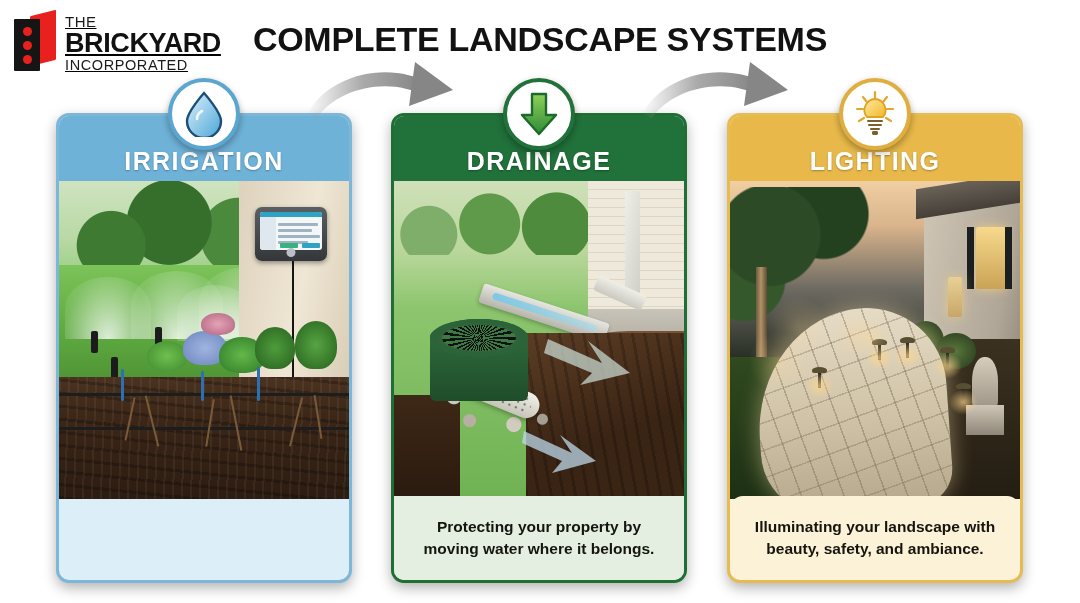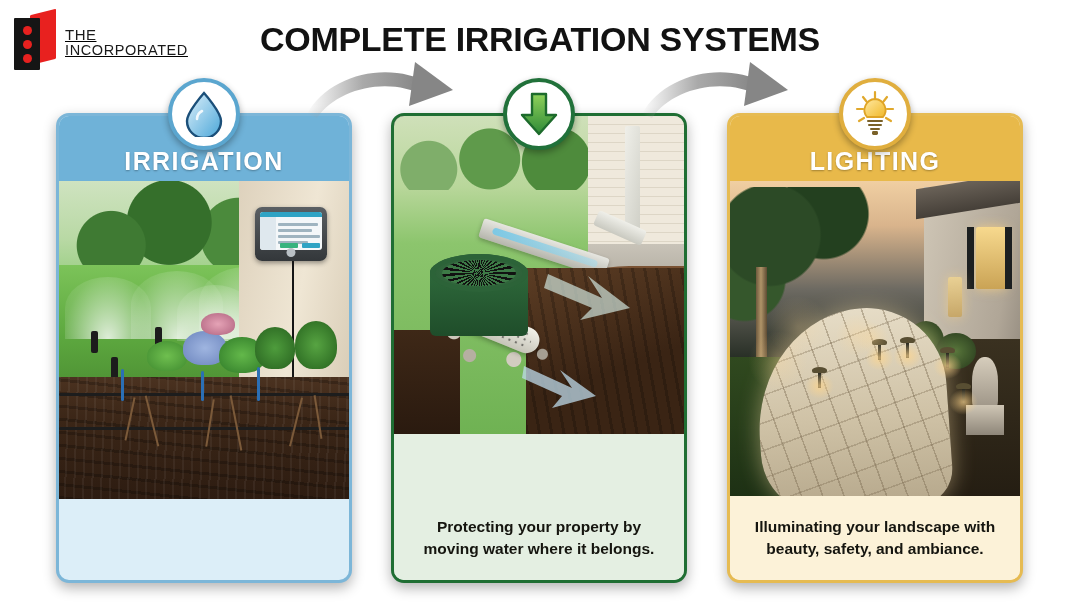--- a/index.html
+++ b/index.html
@@ -44,21 +44,21 @@
   .card-head .label{position:absolute;left:0;right:0;bottom:5px;text-align:center;
       font-size:25px;font-weight:bold;letter-spacing:1.4px;color:#fff;
       text-shadow:0 1px 2px rgba(0,0,0,.30);margin-top:44px;}
 
   .photo{height:318px;position:relative;overflow:hidden;background:#2a2a2a;}
   .caption{position:absolute;left:0;right:0;bottom:0;height:84px;display:flex;
       align-items:center;justify-content:center;text-align:center;padding:0 14px;
       box-sizing:border-box;font-size:15.5px;font-weight:bold;line-height:1.42;color:#15150f;}
   .c0 .caption{background:#dceef8;}
   .c1 .caption{background:#e4efe2;}
-  .c2 .caption{background:#fcf2d8;}
+  .c2 .caption{background:#fcf2d8;border-radius:13px;}
 
   
   .badge{position:absolute;top:78px;width:72px;height:72px;border-radius:50%;
      background:#fff;box-sizing:border-box;border:4px solid;z-index:6;
      box-shadow:0 3px 7px rgba(0,0,0,.33);display:flex;align-items:center;justify-content:center;}
   .badge.b0{left:168px;border-color:#5ba6cf;}
   .badge.b1{left:503px;border-color:#21713a;}
   .badge.b2{left:839px;border-color:#e0ae3e;}
 
   
@@ -201,25 +201,26 @@
   <div class="logo">
     <div class="brick">
       <div class="side"></div>
       <div class="face"></div>
       <div class="hole h1"></div>
         <div class="hole h2"></div>
         <div class="hole h3"></div>
     </div>
     <div class="logo-txt">
       <div class="logo-the">THE</div>
+      <div class="logo-main">BRICKYARD</div>
       <div class="logo-inc">INCORPORATED</div>
     </div>
   </div>
 
-  <div class="title">COMPLETE IRRIGATION SYSTEMS</div>
+  <div class="title">COMPLETE LANDSCAPE SYSTEMS</div>
 
   <div class="arrow a0">
     <svg width="175" height="72" viewBox="0 0 175 72">
       <defs>
           <linearGradient id="ag0" x1="0" y1="0" x2="1" y2="0">
         <stop offset="0" stop-color="#9a9a9a" stop-opacity="0"></stop>
         <stop offset="0.45" stop-color="#9a9a9a" stop-opacity="0.85"></stop>
         <stop offset="1" stop-color="#7e7e7e"></stop>
           </linearGradient>
         </defs>
@@ -287,20 +288,23 @@
       <div class="root" style="left:70px;top:216px;height:44px;transform:rotate(12deg);"></div>
       <div class="root" style="left:92px;top:214px;height:52px;transform:rotate(-14deg);"></div>
       <div class="root" style="left:150px;top:218px;height:48px;transform:rotate(9deg);"></div>
       <div class="root" style="left:176px;top:214px;height:56px;transform:rotate(-11deg);"></div>
       <div class="root" style="left:236px;top:216px;height:50px;transform:rotate(14deg);"></div>
       <div class="root" style="left:258px;top:214px;height:44px;transform:rotate(-9deg);"></div>
     </div>
   </div>
 
   <div class="card c1">
+    <div class="card-head">
+      <div class="label">DRAINAGE</div>
+    </div>
     <div class="photo">
       <div class="dr-bg"></div>
       <div class="dr-beds"></div>
       <div class="dr-house"></div>
       <div class="dr-found"></div>
       <div class="dr-mulch"></div>
       <div class="dr-spout"></div>
       <div class="dr-elbow"></div>
       <div class="dr-chan"></div>
       <div class="dr-water"></div>

